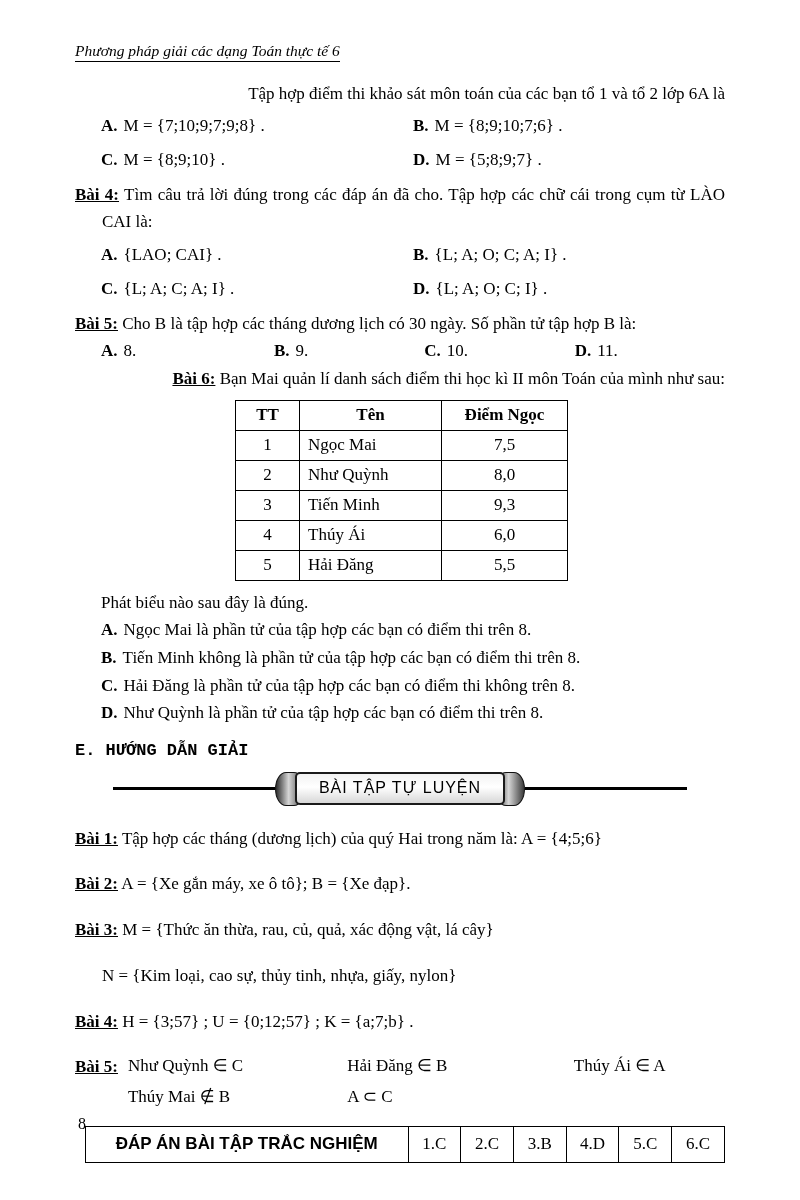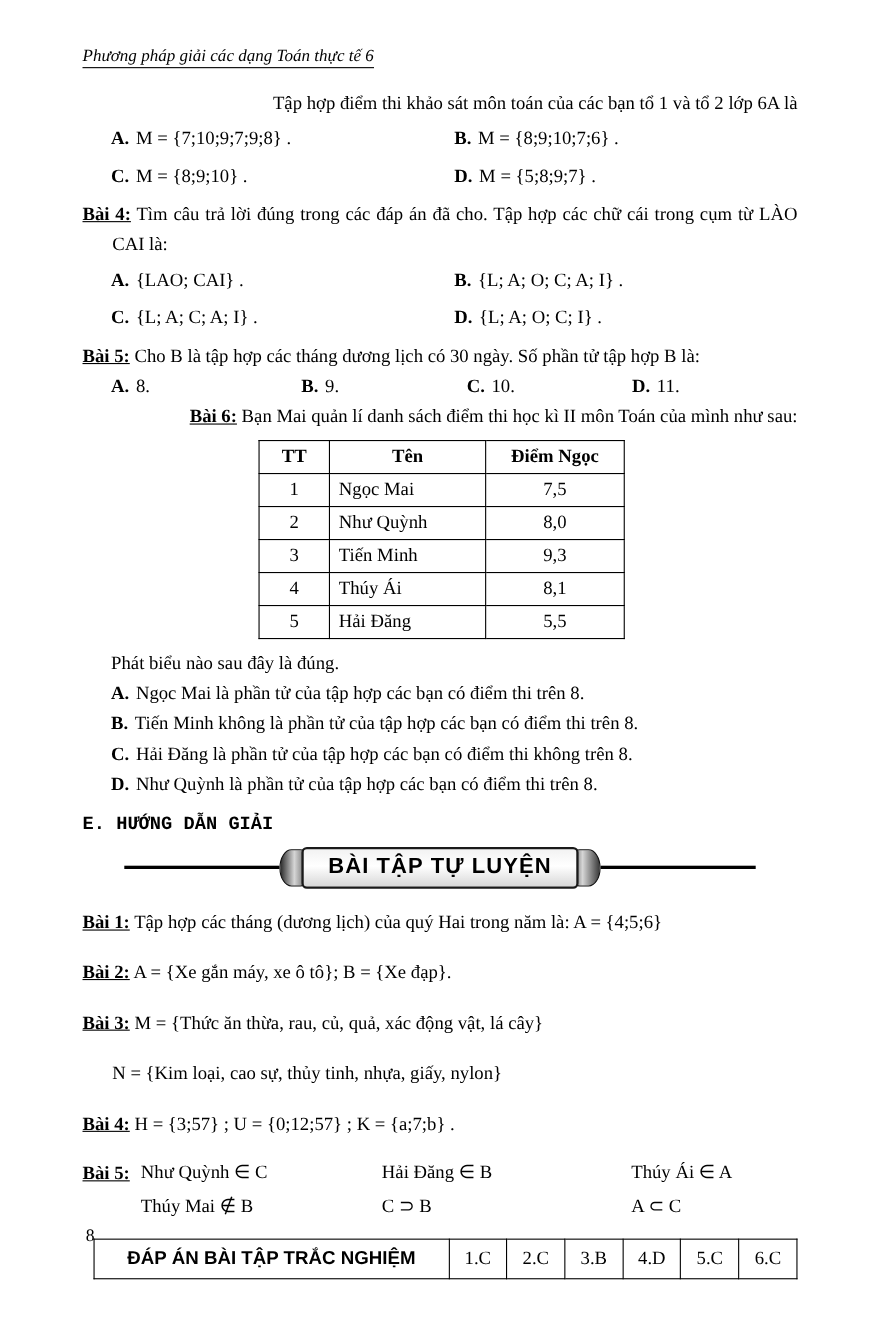--- a/index.html
+++ b/index.html
@@ -94,22 +94,22 @@
   }
   .cap.left  { margin-right: -10px; }
   .cap.right { margin-left: -10px; }
   .scroll-body {
     position: relative; z-index: 2;
     background: linear-gradient(180deg, #f2f2f2, #ffffff 45%, #d7d7d7);
     border: 2px solid #1a1a1a;
     border-radius: 5px;
     padding: 5px 22px 6px 22px;
     font-family: "Liberation Sans", sans-serif;
-    font-weight: bold;
-    font-size: 20px;
+    font-weight: normal;
+    font-size: 16px;
     letter-spacing: 1px;
     white-space: nowrap;
   }
 
   .sol-line { line-height: 1.75; margin: 16px 0; }
   .sol-cont { padding-left: 27px; line-height: 1.75; }
   .b5 { display: flex; align-items: flex-start; }
   .b5 .blab { flex: 0 0 auto; margin-right: 10px; }
   .b5-grid {
     flex: 1;
@@ -209,21 +209,21 @@
       <td class="col-diem">8,0</td>
     </tr>
     <tr>
       <td class="col-tt">3</td>
       <td class="col-ten">Tiến Minh</td>
       <td class="col-diem">9,3</td>
     </tr>
     <tr>
       <td class="col-tt">4</td>
       <td class="col-ten">Thúy Ái</td>
-      <td class="col-diem">8,1</td>
+      <td class="col-diem">6,0</td>
     </tr>
     <tr>
       <td class="col-tt">5</td>
       <td class="col-ten">Hải Đăng</td>
       <td class="col-diem">5,5</td>
     </tr>
   </tbody>
     </table>
 
   <div class="statement">Phát biểu nào sau đây là đúng.</div>
@@ -263,21 +263,20 @@
     <span>H = {3;57} ; U = {0;12;57} ; K = {a;7;b} .</span>
   </div>
 
   <div class="sol-line b5">
     <span class="blab">Bài 5:</span>
     <div class="b5-grid">
       <span>Như Quỳnh ∈ C</span>
       <span>Hải Đăng ∈ B</span>
       <span>Thúy Ái ∈ A</span>
       <span>Thúy Mai ∉ B</span>
-      <span>C ⊃ B</span>
       <span>A ⊂ C</span>
     </div>
   </div>
 
   <table class="answers">
     <tbody>
         <tr>
       <td class="ans-title">ĐÁP ÁN BÀI TẬP TRẮC NGHIỆM</td>
       <td class="ans-cell">1.C</td>
       <td class="ans-cell">2.C</td>

